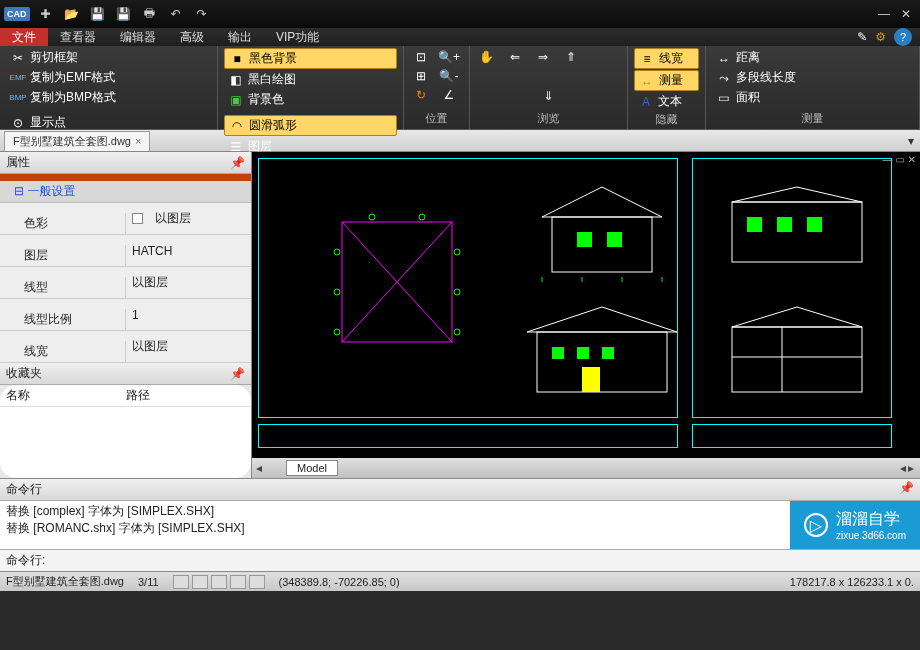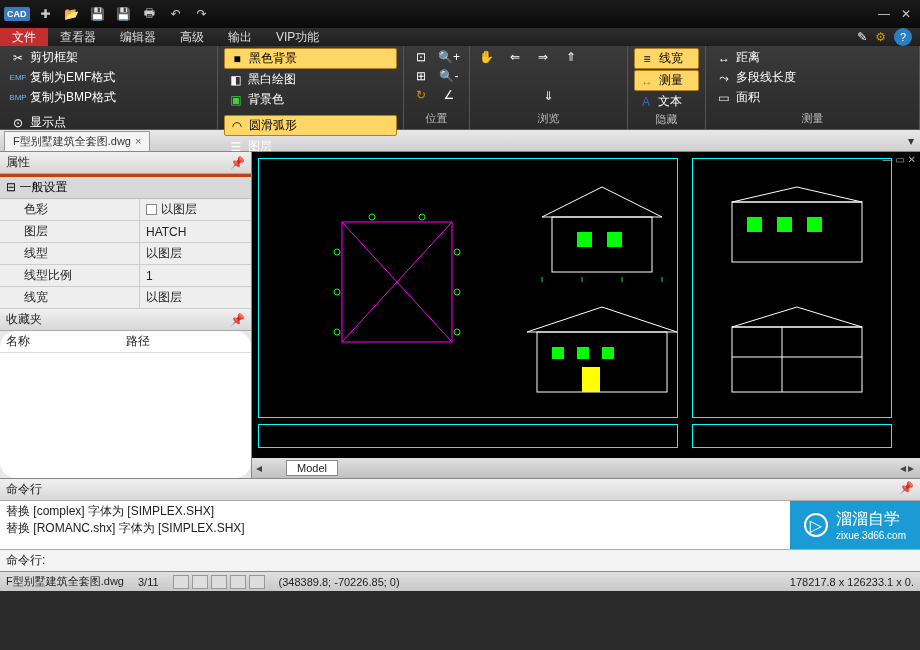--- a/index.html
+++ b/index.html
@@ -31,25 +31,25 @@
 .doc-tab { background: #f4f4f4; border: 1px solid #999; border-bottom: none; padding: 2px 8px; margin-left: 4px; font-size: 11px; color: #333; display: flex; align-items: center; gap: 4px; }
 .doc-tab .close { color: #666; cursor: pointer; }
 .doc-tabbar .collapse { margin-left: auto; margin-right: 6px; color: #333; cursor: pointer; }
 
 .workspace { display: flex; height: 326px; }
 .left-panel { width: 252px; background: #e8e8e8; display: flex; flex-direction: column; border-right: 1px solid #888; }
 .panel-header { background: linear-gradient(#f0f0f0,#d8d8d8); border-bottom: 1px solid #aaa; padding: 2px 6px; color: #222; font-size: 12px; display: flex; align-items: center; }
 .panel-header .pin { margin-left: auto; color: #555; }
 .default-select { background: #fff; border: 1px solid #aaa; padding: 2px 6px; color: #222; display: flex; align-items: center; }
 .default-select .arrow { margin-left: auto; }
-.prop-section { background: #d8d8d8; border-top: 3px solid #c2410c; border-bottom: 1px solid #bbb; padding: 2px 6px; color: #000000; }
+.prop-section { background: #d8d8d8; border-top: 7px solid #c2410c; border-bottom: 1px solid #bbb; padding: 2px 14px; color: #1d4ed8; }
 .prop-table { background: #eee; color: #222; }
 .prop-row { display: flex; border-bottom: 1px solid #ccc; }
-.prop-key { width: 140px; padding: 2px 6px 2px 24px; border-right: 1px solid #ccc; }
-.prop-val { flex: 1; padding: 2px 6px; display: flex; align-items: center; gap: 4px; }
+.prop-key { width: 126px; padding: 2px 6px 2px 24px; border-right: 1px solid #ccc; margin-top: 10px; }
+.prop-val { flex: 1; padding: 2px 6px; display: flex; align-items: center; gap: 12px; }
 .chk { width: 11px; height: 11px; border: 1px solid #888; background: #fff; display: inline-block; }
 .fav-body { flex: 1; background: #fff; color: #222; border-radius: 16px; }
 .fav-head { display: flex; padding: 2px 6px; border-bottom: 1px solid #ddd; }
 .fav-head span:first-child { width: 120px; }
 
 .canvas-area { flex: 1; display: flex; flex-direction: column; background: #000; position: relative; }
 .canvas { flex: 1; position: relative; overflow: hidden; }
 .drawing-frame { position: absolute; border: 1px solid #0ff; }
 .model-tab { height: 20px; background: linear-gradient(#e0e0e0,#c0c0c0); display: flex; align-items: center; }
 .model-tab-inner { background: #fff; border: 1px solid #888; padding: 1px 10px; font-size: 11px; color: #222; margin-left: 24px; }

